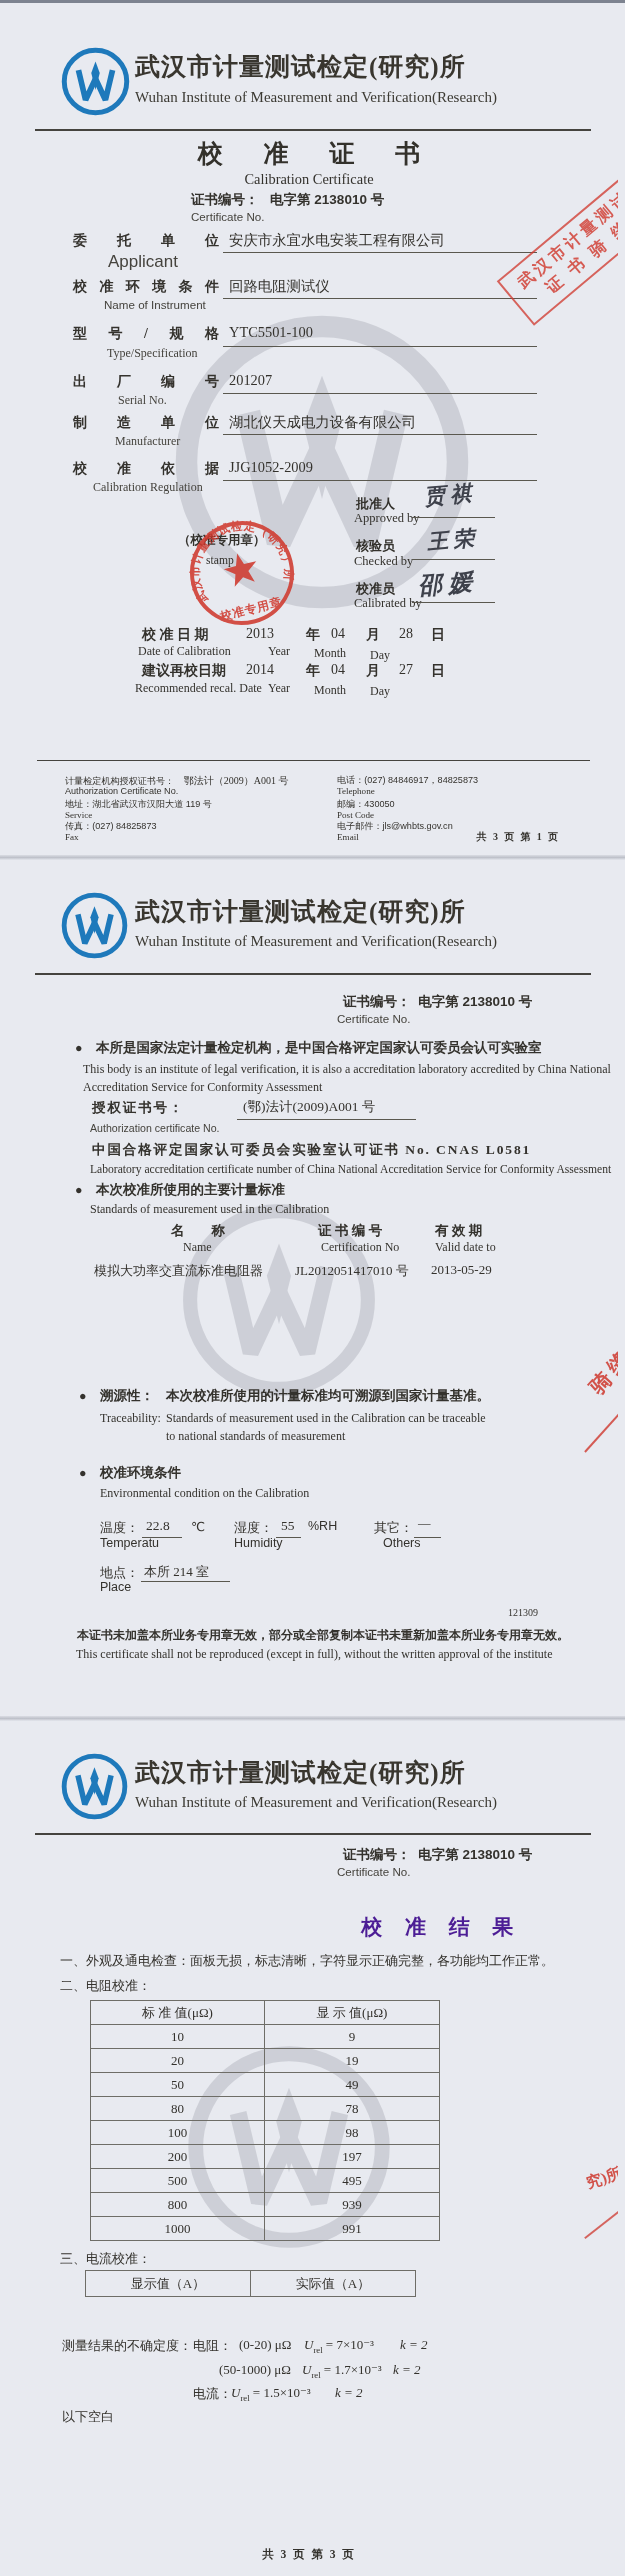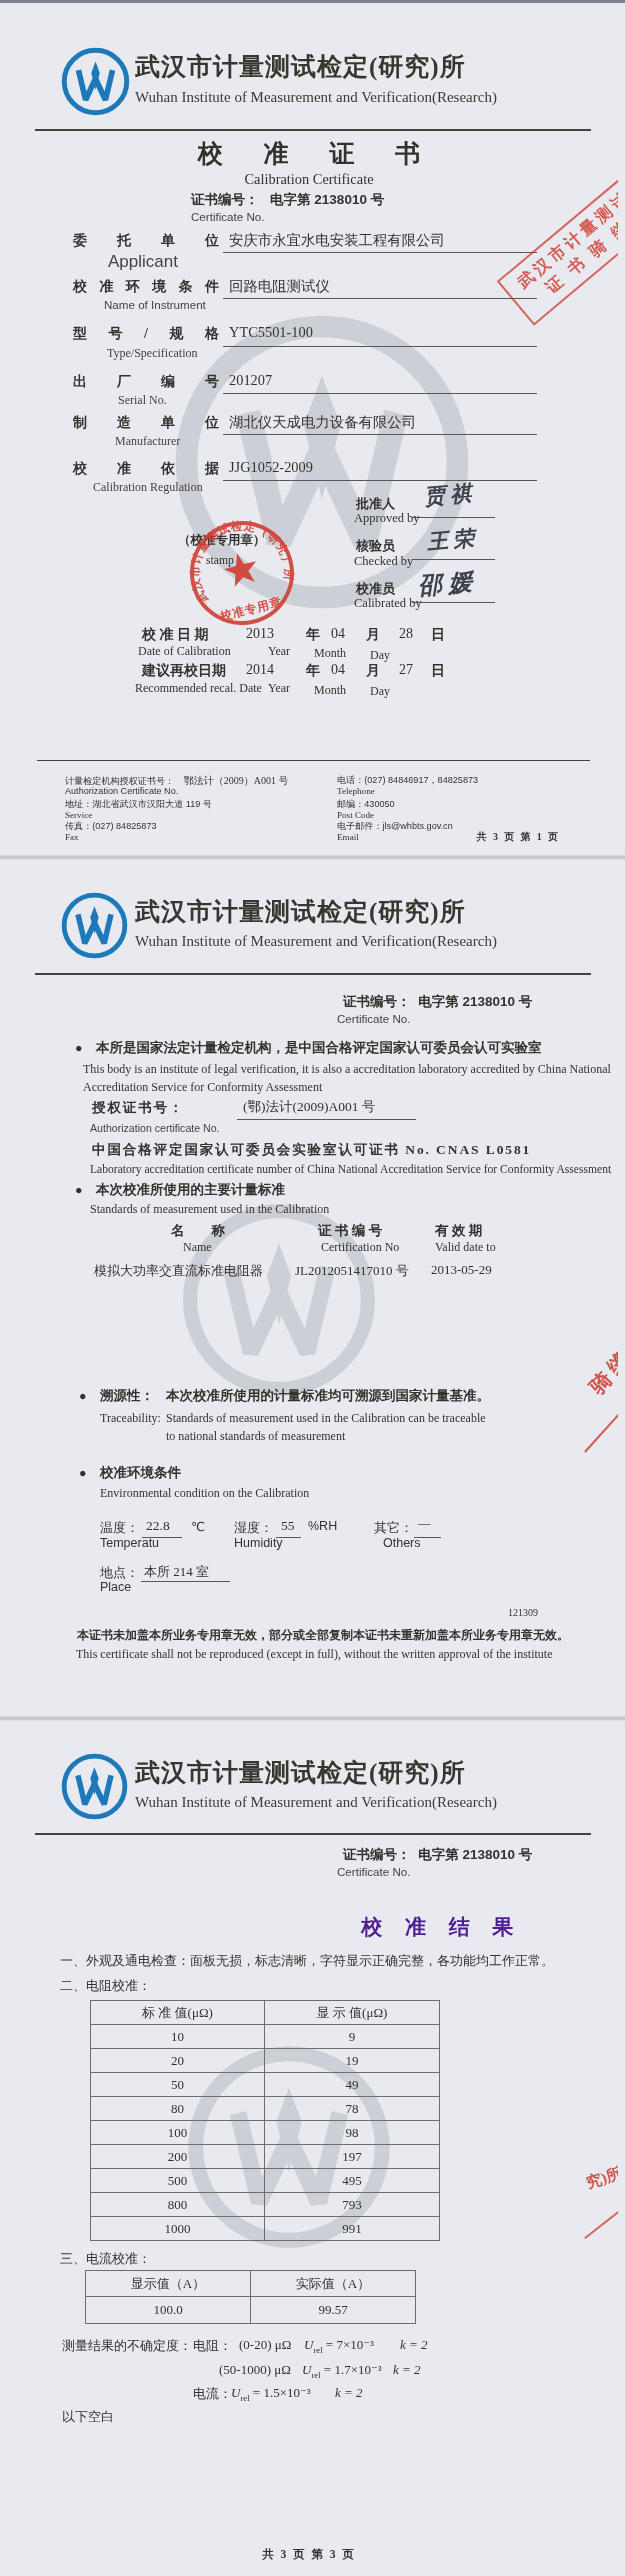--- a/index.html
+++ b/index.html
@@ -308,40 +308,36 @@
       <tr>
           <td>200</td>
           <td>197</td>
         </tr>
       <tr>
           <td>500</td>
           <td>495</td>
         </tr>
       <tr>
           <td>800</td>
-          <td>793</td>
+          <td>939</td>
         </tr>
       <tr>
           <td>1000</td>
           <td>991</td>
         </tr>
     </tbody>
   </table>
 
   <div class="abs s" style="left:60px;top:531px;font-size:13px">三、电流校准：</div>
 
   <table class="grid s" style="left:85px;top:551px">
     <tbody>
       <tr>
         <th style="width:164px;height:25px">显示值（A）</th>
         <th style="width:164px">实际值（A）</th>
-      </tr>
-      <tr>
-        <td style="height:26px">100.0</td>
-        <td>99.57</td>
       </tr>
     </tbody>
   </table>
 
   <div class="abs s" style="left:62px;top:618px;font-size:13px">测量结果的不确定度：</div>
   <div class="abs s" style="left:193px;top:618px;font-size:13px">电阻：</div>
   <div class="abs s" style="left:239px;top:618px;font-size:13px">(0-20) μΩ</div>
   <div class="abs s" style="left:304px;top:618px;font-size:13px">
     <i>U</i><sub style="font-size:8.7px">rel</sub> <span>= 7×10⁻³</span>
   </div>

